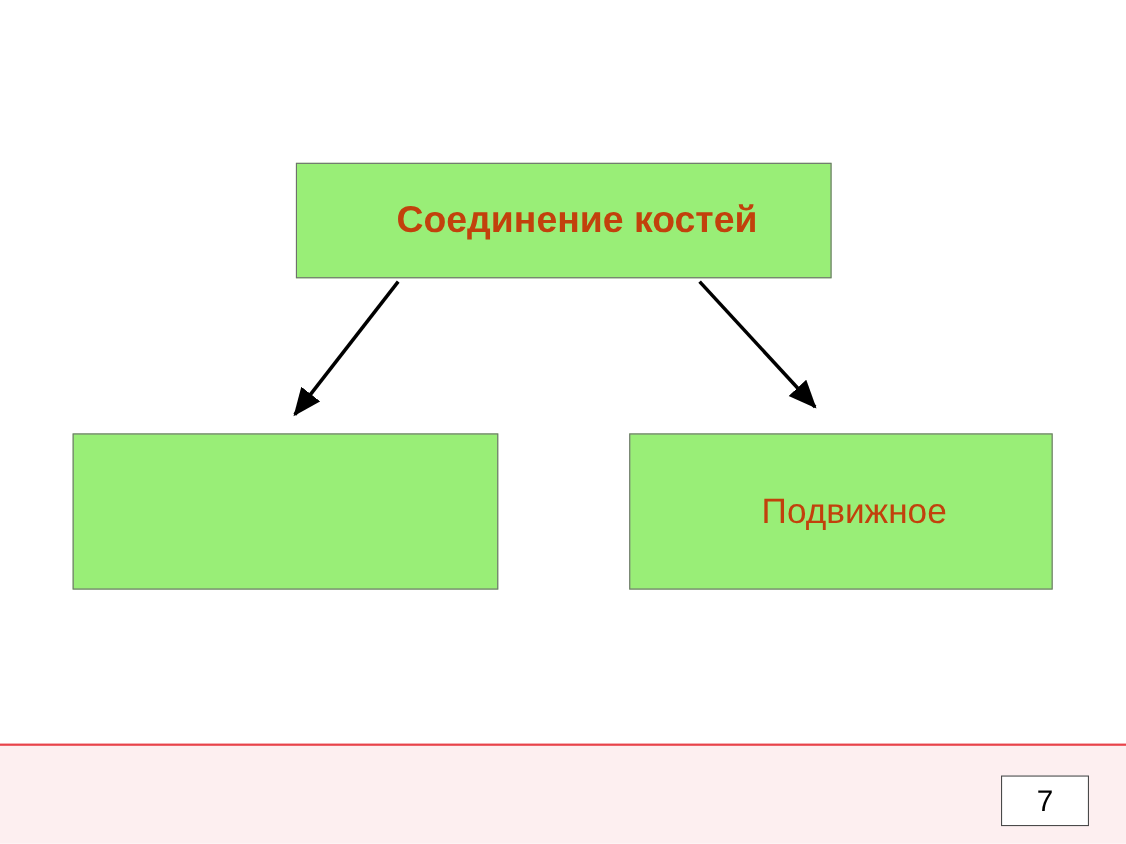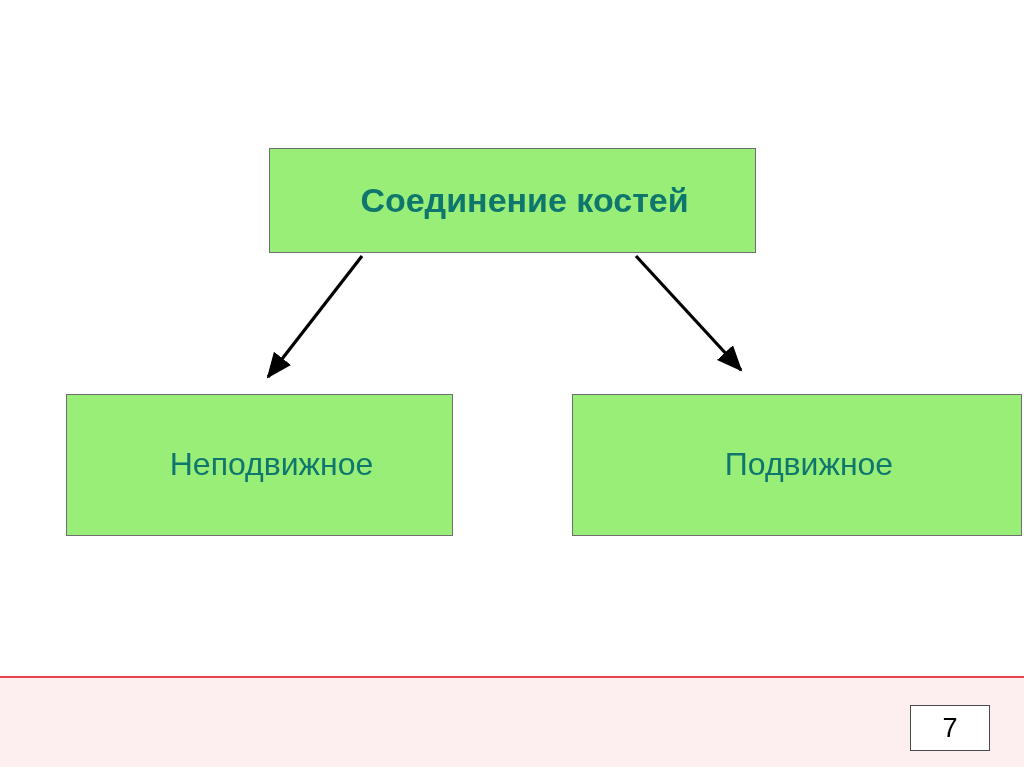--- a/index.html
+++ b/index.html
@@ -24,21 +24,21 @@
   .node {
     position: absolute;
     background: #99ee77;
     border: 1px solid #6f6f6f;
     box-sizing: border-box;
     display: flex;
     flex-direction: column;
     align-items: center;
     justify-content: center;
     text-align: center;
-    color: #0f766e;
+    color: #c2410c;
     line-height: 1.18;
     padding-left: 24px;
   }
   #node-root {
     left: 269px;
     top: 148px;
     width: 487px;
     height: 105px;
     font-size: 34px;
     font-weight: bold;
@@ -47,21 +47,21 @@
     left: 66px;
     top: 394px;
     width: 387px;
     height: 142px;
     font-size: 32px;
     font-weight: normal;
   }
   #node-right {
     left: 572px;
     top: 394px;
-    width: 450px;
+    width: 385px;
     height: 142px;
     font-size: 32px;
     font-weight: normal;
   }
   .node .line2 {
     display: block;
   }
 
   
   #arrows {
@@ -113,21 +113,20 @@
     </defs>
     <line x1="362" y1="256" x2="268" y2="377" stroke="#000000" stroke-width="3.2" marker-end="url(#arrowhead)"></line>
     <line x1="636" y1="256" x2="741" y2="370" stroke="#000000" stroke-width="3.2" marker-end="url(#arrowhead)"></line>
   </svg>
 
   <div class="node" id="node-root">
     <span>Соединение костей</span>
   </div>
 
   <div class="node" id="node-left">
-    <span>Неподвижное</span>
   </div>
 
   <div class="node" id="node-right">
     <span>Подвижное</span>
   </div>
 
   <div id="bottom-band"></div>
   <div id="page-number-box">
     <span>7</span>
   </div>

